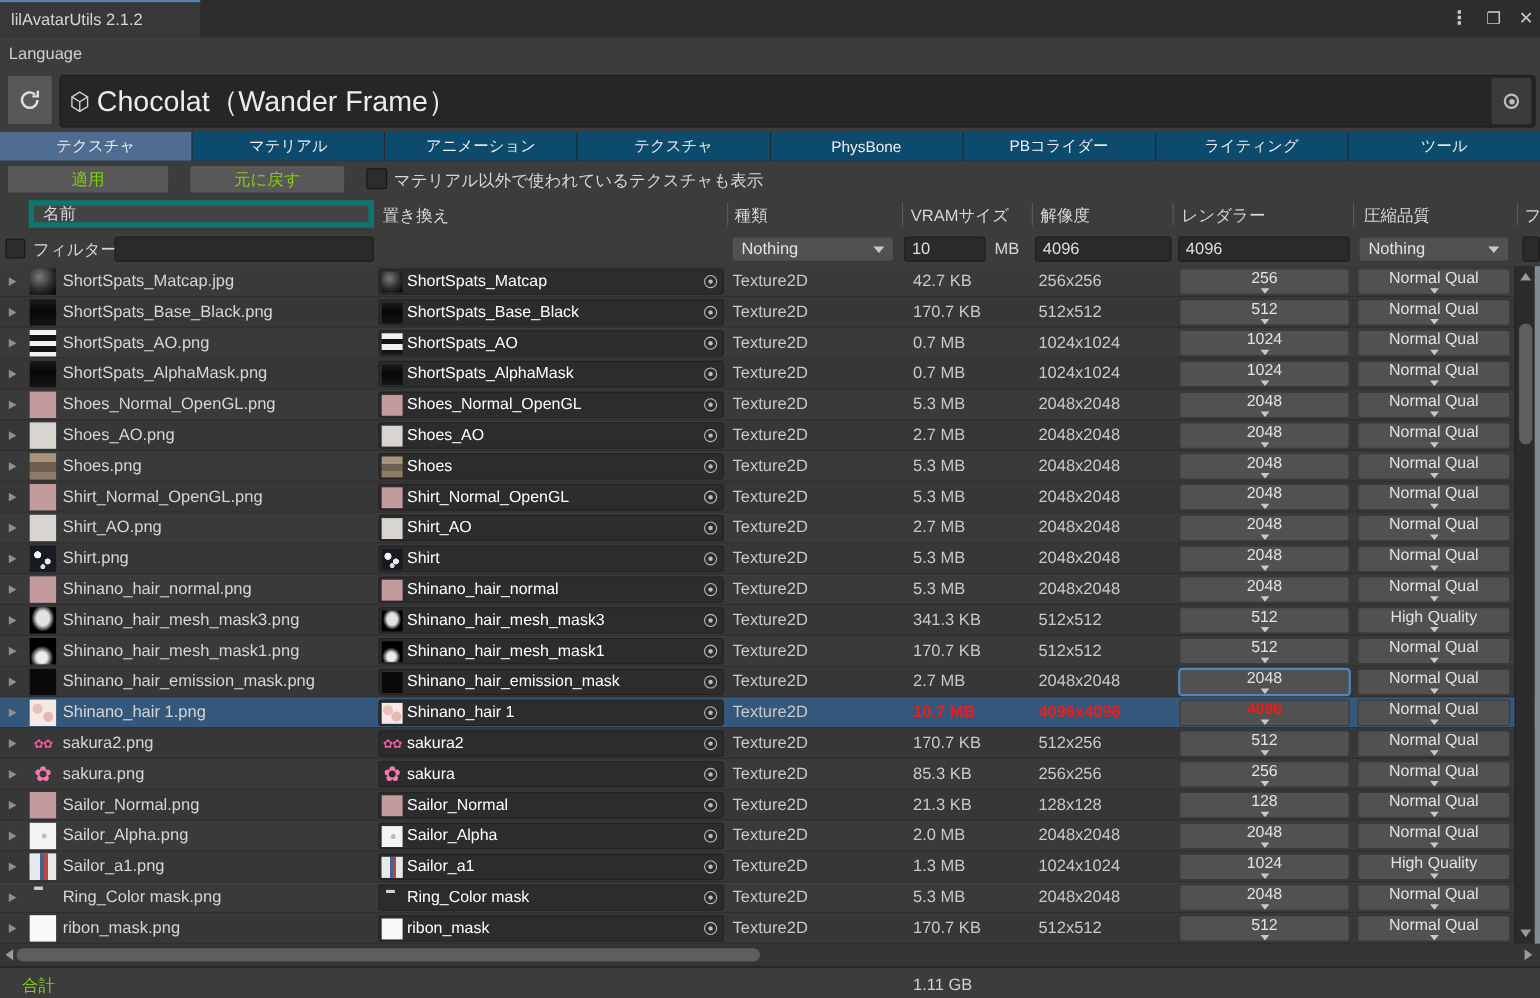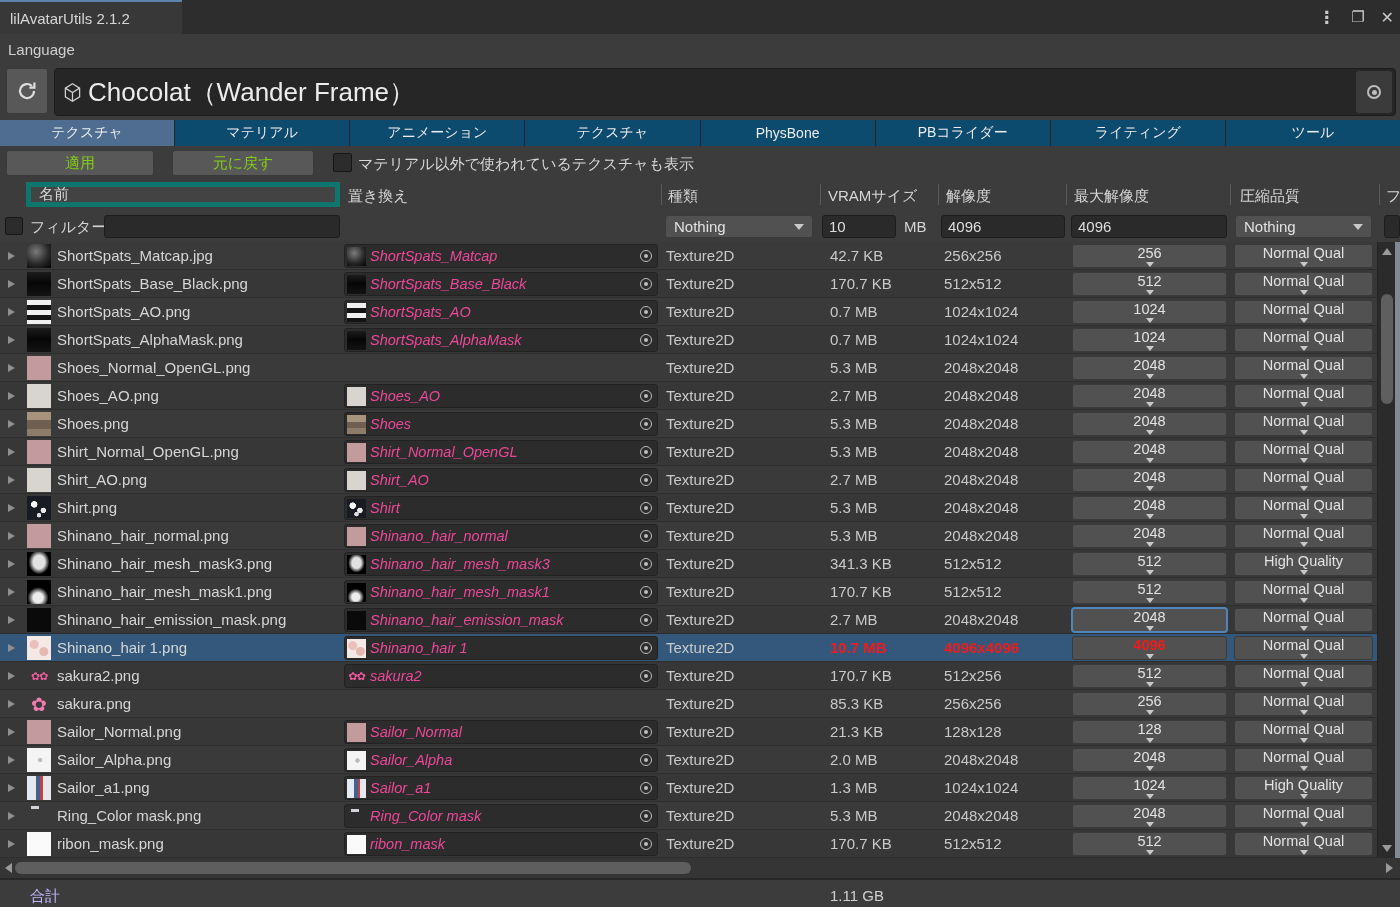--- a/index.html
+++ b/index.html
@@ -87,21 +87,21 @@
   .trow.selected { background:#33587c; }
   .arrow { position:absolute; left:8px; top:10px; width:0; height:0;
            border-top:4.5px solid transparent; border-bottom:4.5px solid transparent; border-left:7px solid #8f8f8f; }
   .thumb { width:24px; height:24px; display:inline-flex; align-items:center; justify-content:center; overflow:hidden; }
   .nthumb { position:absolute; left:27px; top:2px; }
   .r-name { position:absolute; left:57px; top:0; width:283px; line-height:28px; font-size:15px; color:#d6d6d6;
             white-space:nowrap; overflow:hidden; }
   .objfield { position:absolute; left:344px; top:2px; width:314px; height:24px; background:#2c2c2c;
               border:1px solid #222; border-radius:3px; display:flex; align-items:center; padding:0 5px 0 2px; gap:4px; }
   .thumb.sm { width:19px; height:19px; flex:0 0 auto; }
-  .r-replace { flex:1; font-size:14.5px; color:#ec4899; white-space:nowrap; overflow:hidden;font-style:italic; }
+  .r-replace { flex:1; font-size:14.5px; color:#ffffff; white-space:nowrap; overflow:hidden; }
   .objfield .picker { width:12px; height:12px; border-width:1.5px; }
   .objfield .picker::after { width:4px; height:4px; margin:-2px 0 0 -2px; }
   .r-type { position:absolute; left:666px; top:0; line-height:28px; font-size:15px; color:#c9c9c9; }
   .r-vram { position:absolute; left:830px; top:0; line-height:28px; font-size:15px; color:#c9c9c9; }
   .r-res  { position:absolute; left:944px; top:0; line-height:28px; font-size:15px; color:#c9c9c9; }
   .warn { color:#ee1c1c !important; font-weight:bold; }
   .dd { position:absolute; top:2px; height:24px; background:#515151; border:1px solid #3a3a3a; border-radius:3px;
         display:flex; align-items:center; justify-content:space-between; padding:0 7px; font-size:14.5px; color:#e2e2e2;flex-direction:column; }
   .dd .tri-down { border-left-width:4.5px; border-right-width:4.5px; border-top-width:5.5px; }
   .dd-maxres { left:1072px; width:155px; }
@@ -122,21 +122,21 @@
   
   .hscroll { position:absolute; left:0; top:858px; width:1400px; height:20px; background:#353535; }
   .hs-left { position:absolute; left:5px; top:5px; width:0; height:0;
              border-top:5px solid transparent; border-bottom:5px solid transparent; border-right:7px solid #9a9a9a; }
   .hs-right { position:absolute; right:7px; top:5px; width:0; height:0;
              border-top:5px solid transparent; border-bottom:5px solid transparent; border-left:7px solid #9a9a9a; }
   .hs-thumb { position:absolute; left:15px; top:4px; width:676px; height:12px; background:#5e5e5e; border-radius:6px; }
 
   
   .totalbar { position:absolute; left:0; top:878px; width:1400px; height:29px; background:#3c3c3c; border-top:2px solid #272727; }
-  .total-label { position:absolute; left:30px; top:7px; font-size:15px; color:#c4b5fd;text-align:center; }
+  .total-label { position:absolute; left:20px; top:7px; font-size:15px; color:#84cc16;text-align:center; }
   .total-value { position:absolute; left:830px; top:7px; font-size:15px; color:#d0d0d0; }
 
   
   .t-matcap { background:radial-gradient(circle at 38% 32%, #7b7b7b 0%, #2b2b2b 55%, #060606 95%); }
   .t-darkmask { background:linear-gradient(180deg,#1c1c1c 0%,#060606 45%,#141414 100%); }
   .t-black { background:#0a0a0a; }
   .t-bwstripes { background:repeating-linear-gradient(180deg,#f1f1f1 0 5px,#141414 5px 10px); }
   .t-normalpink { background:#c39a9e; }
   .t-lightgray { background:#d8d5d1; }
   .t-boots { background:linear-gradient(180deg,#a8937c 0 35%,#6f5f50 35% 70%,#8d7c69 70%); }
@@ -219,21 +219,21 @@
       <span>名前</span>
     </div>
     <span class="h-col h-replace">置き換え</span>
     <span class="h-sep" style="left:661px"></span>
     <span class="h-col h-type">種類</span>
     <span class="h-sep" style="left:820px"></span>
     <span class="h-col h-vram">VRAMサイズ</span>
     <span class="h-sep" style="left:938px"></span>
     <span class="h-col h-res">解像度</span>
     <span class="h-sep" style="left:1066px"></span>
-    <span class="h-col h-maxres">最大解像度</span>
+    <span class="h-col h-maxres">レンダラー</span>
     <span class="h-sep" style="left:1230px"></span>
     <span class="h-col h-comp">圧縮品質</span>
     <span class="h-sep" style="left:1379px"></span>
     <span class="h-col h-fmt">フ</span>
   </div>
 
   <div class="filter-row">
     <div class="checkbox flt-check"></div>
     <span class="flt-label">フィルター</span>
     <input class="text-field flt-input" value="" style="">
@@ -334,20 +334,25 @@
     </div>
     <div class="dd dd-comp">
       <span class="r-comp">Normal Qual</span>
       <span class="tri-down"></span>
     </div>
   </div>
       <div class="trow">
     <span class="arrow"></span>
     <span class="thumb nthumb t-normalpink"></span>
     <span class="r-name">Shoes_Normal_OpenGL.png</span>
+    <div class="objfield">
+      <span class="thumb sm rthumb t-normalpink"></span>
+      <span class="r-replace">Shoes_Normal_OpenGL</span>
+      <span class="picker"></span>
+    </div>
     <span class="r-type">Texture2D</span>
     <span class="r-vram">5.3 MB</span>
     <span class="r-res">2048x2048</span>
     <div class="dd dd-maxres">
       <span class="r-maxres">2048</span>
       <span class="tri-down"></span>
     </div>
     <div class="dd dd-comp">
       <span class="r-comp">Normal Qual</span>
       <span class="tri-down"></span>
@@ -581,20 +586,25 @@
     </div>
     <div class="dd dd-comp">
       <span class="r-comp">Normal Qual</span>
       <span class="tri-down"></span>
     </div>
   </div>
       <div class="trow">
     <span class="arrow"></span>
     <span class="thumb nthumb t-flower1"></span>
     <span class="r-name">sakura.png</span>
+    <div class="objfield">
+      <span class="thumb sm rthumb t-flower1"></span>
+      <span class="r-replace">sakura</span>
+      <span class="picker"></span>
+    </div>
     <span class="r-type">Texture2D</span>
     <span class="r-vram">85.3 KB</span>
     <span class="r-res">256x256</span>
     <div class="dd dd-maxres">
       <span class="r-maxres">256</span>
       <span class="tri-down"></span>
     </div>
     <div class="dd dd-comp">
       <span class="r-comp">Normal Qual</span>
       <span class="tri-down"></span>

